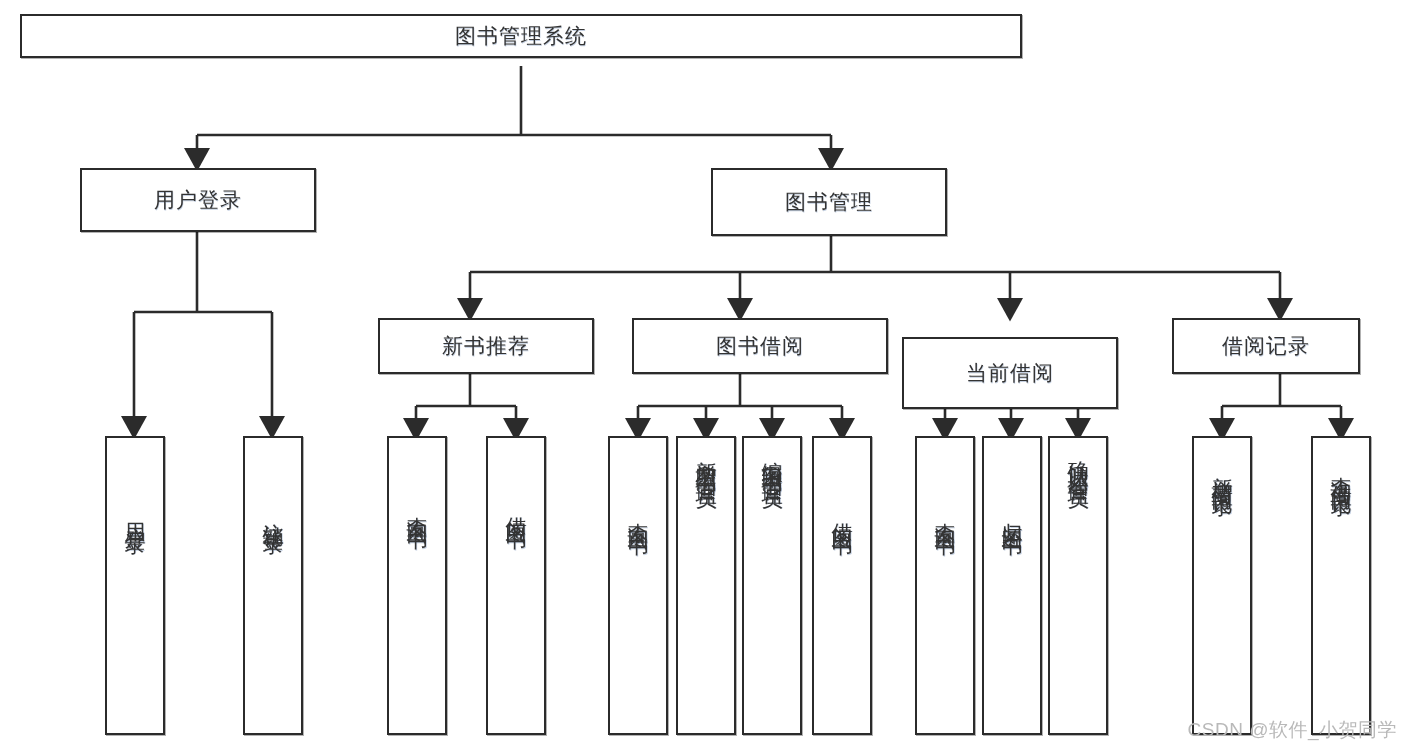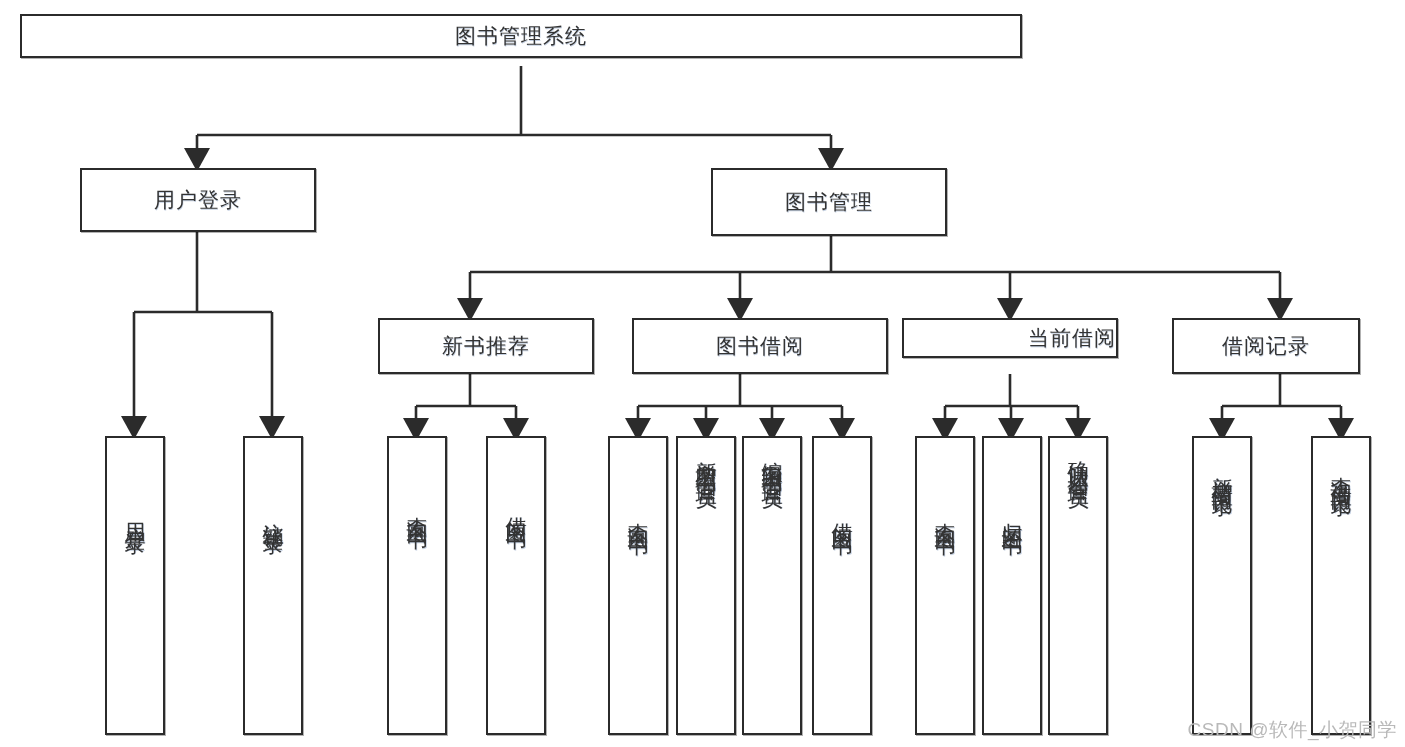--- a/index.html
+++ b/index.html
@@ -130,21 +130,21 @@
   <div class="node" style="left:711px;top:168px;width:236px;height:68px;">
     <span class="lbl">图书管理</span>
   </div>
 
   <div class="node" style="left:362px;top:318px;width:216px;height:56px;margin-left:16px;">
     <span class="lbl">新书推荐</span>
   </div>
   <div class="node" style="left:632px;top:318px;width:256px;height:56px;">
     <span class="lbl">图书借阅</span>
   </div>
-  <div class="node" style="left:902px;top:318px;width:216px;height:40px;justify-content:flex-end;">
+  <div class="node" style="left:902px;top:337px;width:216px;height:72px;">
     <span class="lbl">当前借阅</span>
   </div>
   <div class="node" style="left:1172px;top:318px;width:188px;height:56px;">
     <span class="lbl">借阅记录</span>
   </div>
 
   <div class="node leaf" style="left:105px;top:436px;width:60px;height:299px;">
     <span class="lbl" style="margin-top:68px;">用户登录</span>
   </div>
   <div class="node leaf" style="left:243px;top:436px;width:60px;height:299px;">

